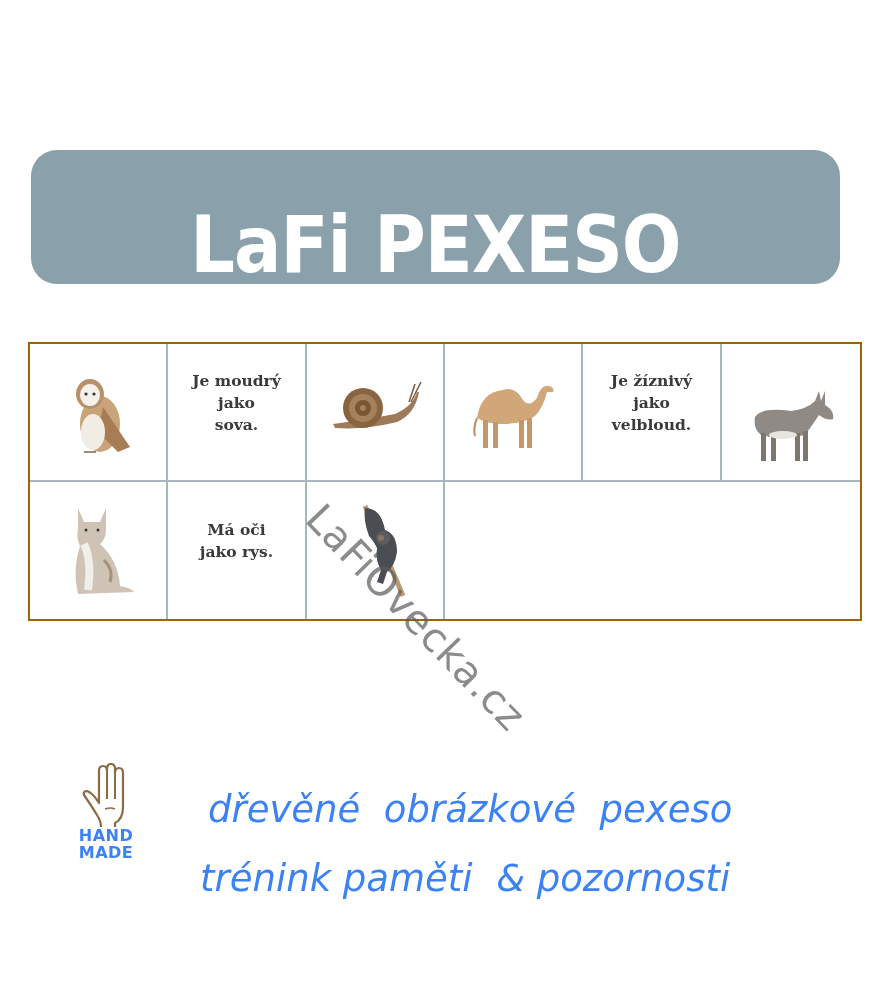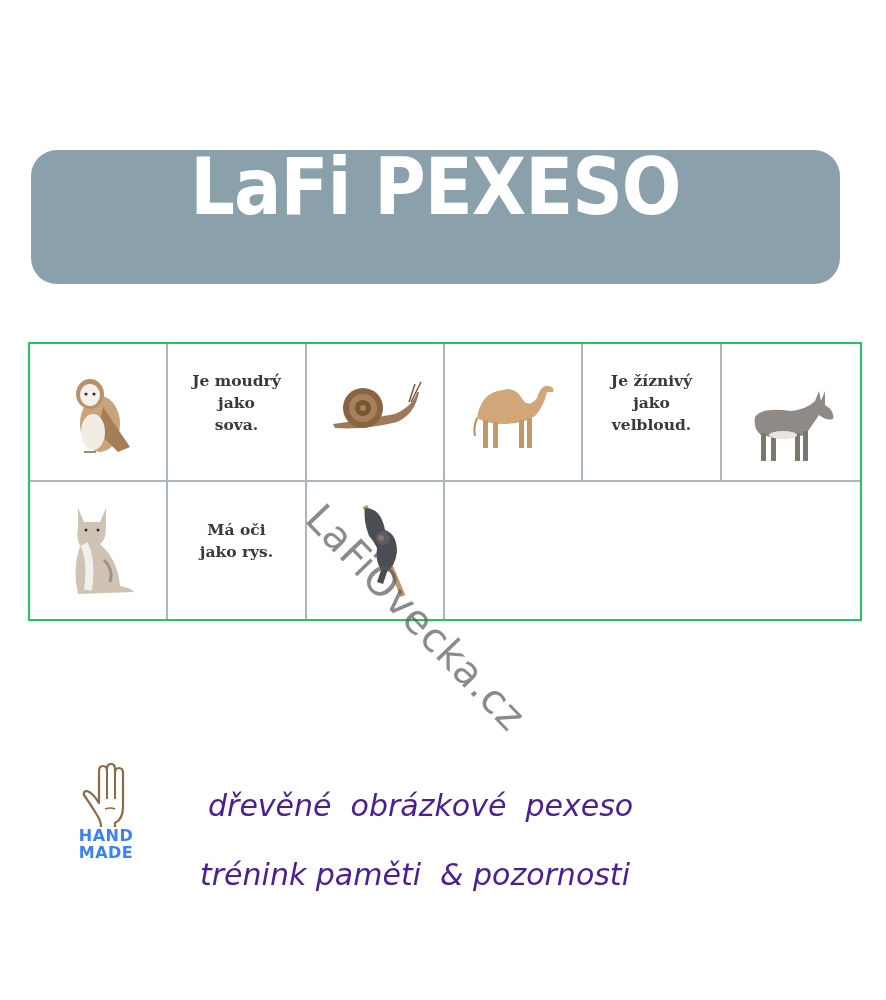--- a/index.html
+++ b/index.html
@@ -2,32 +2,32 @@
 <html><head>
   <meta charset="utf-8">
   <style>
     * { box-sizing: border-box; margin: 0; padding: 0; }
     html, body { width: 886px; height: 1000px; background: #ffffff; overflow: hidden; }
     body { position: relative; font-family: "DejaVu Sans", sans-serif; }
 
     .banner {
       position: absolute; left: 31px; top: 150px; width: 809px; height: 134px;
       background: #8aa1ab; border-radius: 26px;
-      display: flex; align-items: flex-start; justify-content: center;
+      display: flex; align-items: flex-end; justify-content: center;
     }
     .banner-title {
       color: #ffffff; font-family: "DejaVu Sans", sans-serif; font-weight: bold;
       font-size: 78px; letter-spacing: -1px; line-height: 1;
       transform: scaleX(0.9); margin-top: -2px;
     }
 
     .grid {
       position: absolute; left: 28px; top: 342px; width: 834px; height: 279px;
       display: grid; grid-template-columns: repeat(6, 1fr); grid-template-rows: repeat(2, 1fr);
-      border: 2px solid #22c55e;
+      border: 2px solid #a16207;
     }
     .cell {
       border-right: 2px solid #a9b6bd; border-bottom: 2px solid #a9b6bd;
       display: flex; align-items: center; justify-content: center; background: #fff;
       position: relative;
     }
     .cell:nth-child(6n) { border-right: none; margin-top: 31px; }
     .cell:nth-child(n+7) { border-bottom: none; }
     .card-text {
       font-family: "DejaVu Serif", serif; font-weight: bold; font-size: 15.5px;
@@ -45,21 +45,21 @@
 
     .badge { position: absolute; left: 70px; top: 763px; width: 72px; height: 110px; }
     .badge svg { width: 50px; height: 64px; display: block; margin-left: 9px; }
     .badge-text {
       font-family: "DejaVu Sans", sans-serif; font-weight: bold; color: #3b82f6;
       font-size: 16px; line-height: 17px; text-align: center; letter-spacing: 0.5px;
     }
 
     .tagline {
       position: absolute; font-family: "DejaVu Sans", sans-serif; font-style: italic;
-      color: #4c1d95; font-size: 30px; white-space: pre; letter-spacing: 0px;
+      color: #3b82f6; font-size: 37px; white-space: pre; letter-spacing: 0px;
     }
     .tagline-1 { left: 208px; top: 788px; }
     .tagline-2 { left: 200px; top: 857px; }
   </style>
 </head>
 <body>
 
 <div class="banner">
   <div class="banner-title">LaFi PEXESO</div>
 </div>

